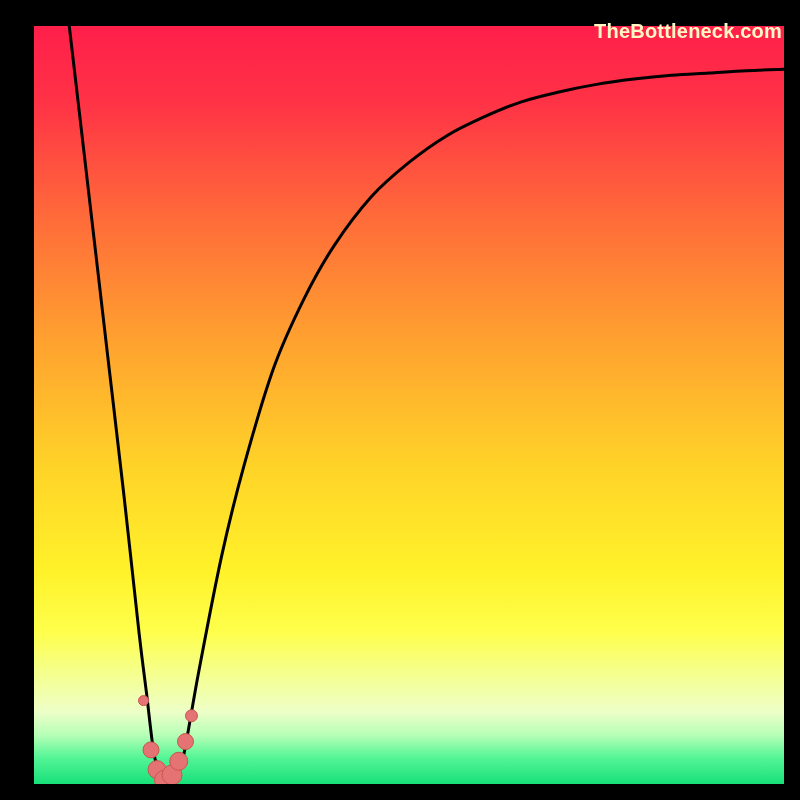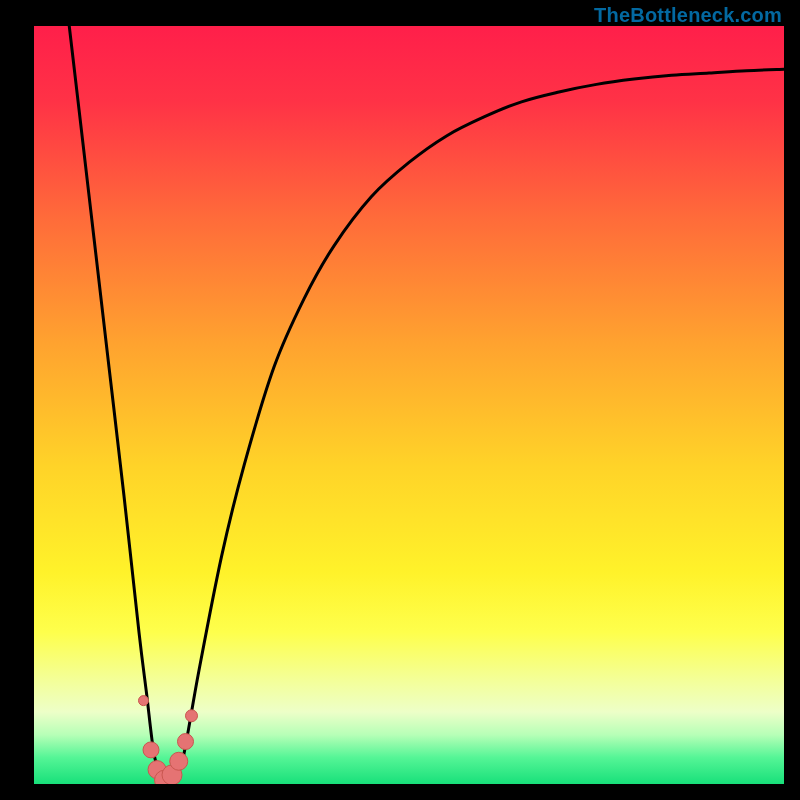--- a/index.html
+++ b/index.html
@@ -21,26 +21,26 @@
   .plot-area {
     position: absolute;
     left: 34px;
     top: 26px;
     width: 750px;
     height: 758px;
     overflow: hidden;
   }
   .watermark {
     position: absolute;
-    top: 4px;
+    top: 20px;
     right: 18px;
     font-family: Arial, Helvetica, sans-serif;
     font-size: 20px;
     font-weight: 600;
-    color: #0369a1;
+    color: #fef9c3;
     letter-spacing: 0.2px;
   }
   svg {
     position: absolute;
     inset: 0;
   }
 </style>
 </head>
 <body>
 

